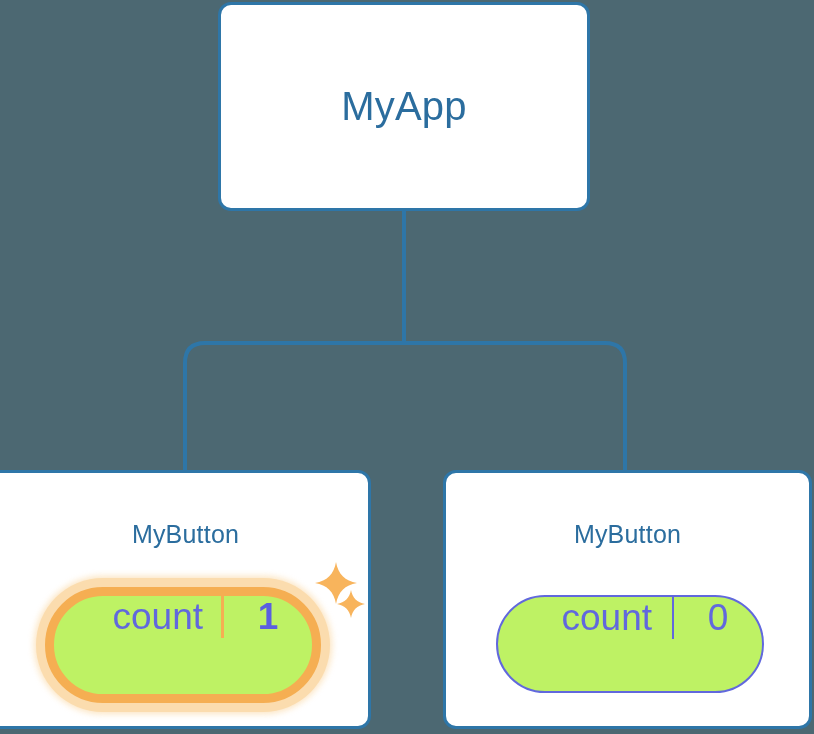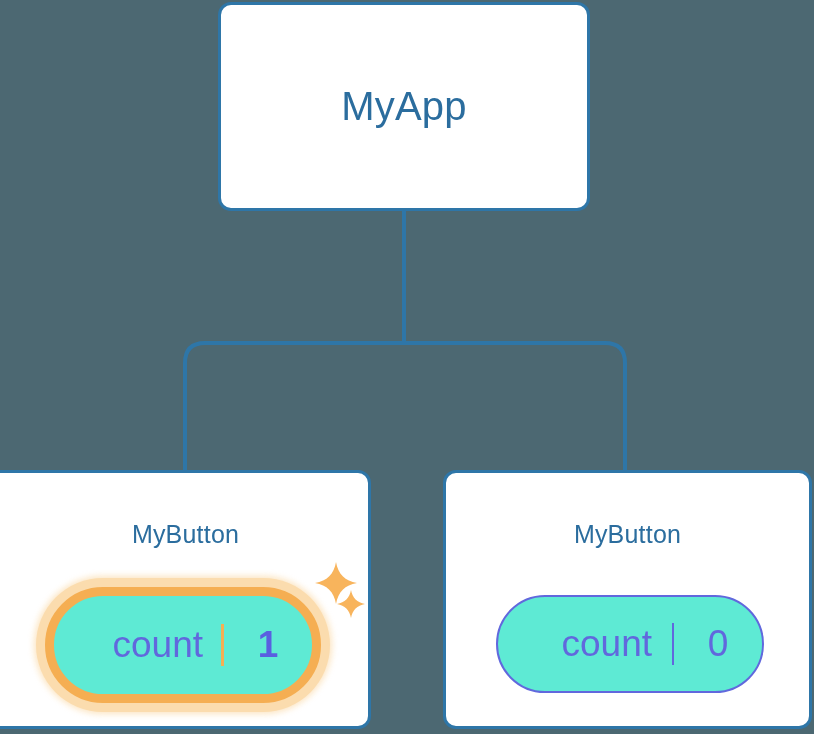--- a/index.html
+++ b/index.html
@@ -78,23 +78,23 @@
     right: 0;
     top: 47px;
     letter-spacing: 0.2px;
   }
   #node-child-0 .child-title { left: 14px; right: 0; }
 
   
   .pill-wrap {
     position: absolute;
     display: flex;
-    align-items: center;
-    box-sizing: border-box;
-    background: #5eead4;
+    align-items: flex-start;
+    box-sizing: border-box;
+    background: #bef264;
   }
 
   
   .pill-plain {
     left: 50px;
     top: 122px;
     width: 268px;
     height: 98px;
     border: 2px solid #6168dd;
     border-radius: 49px;

